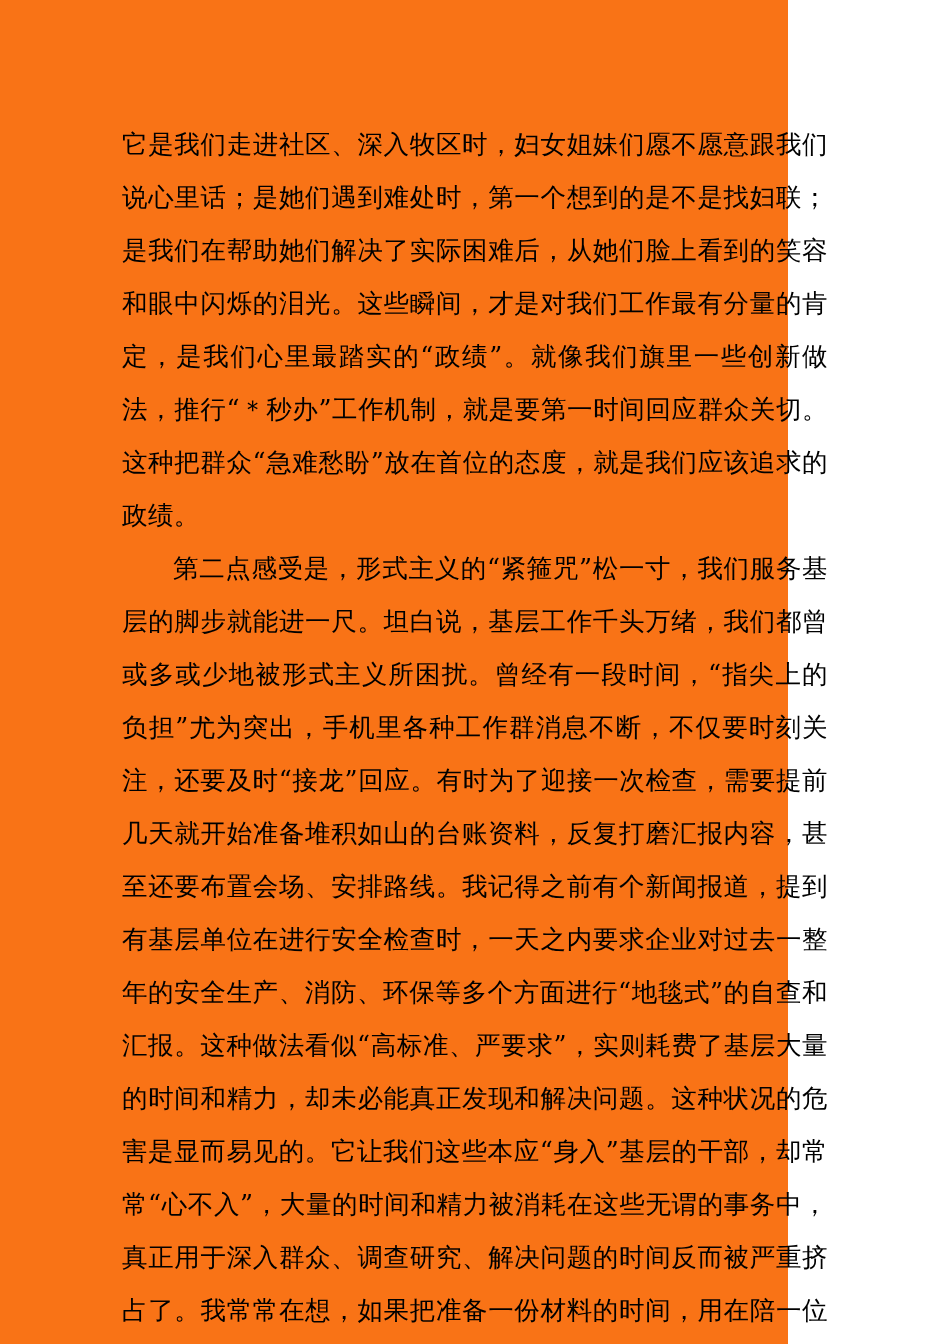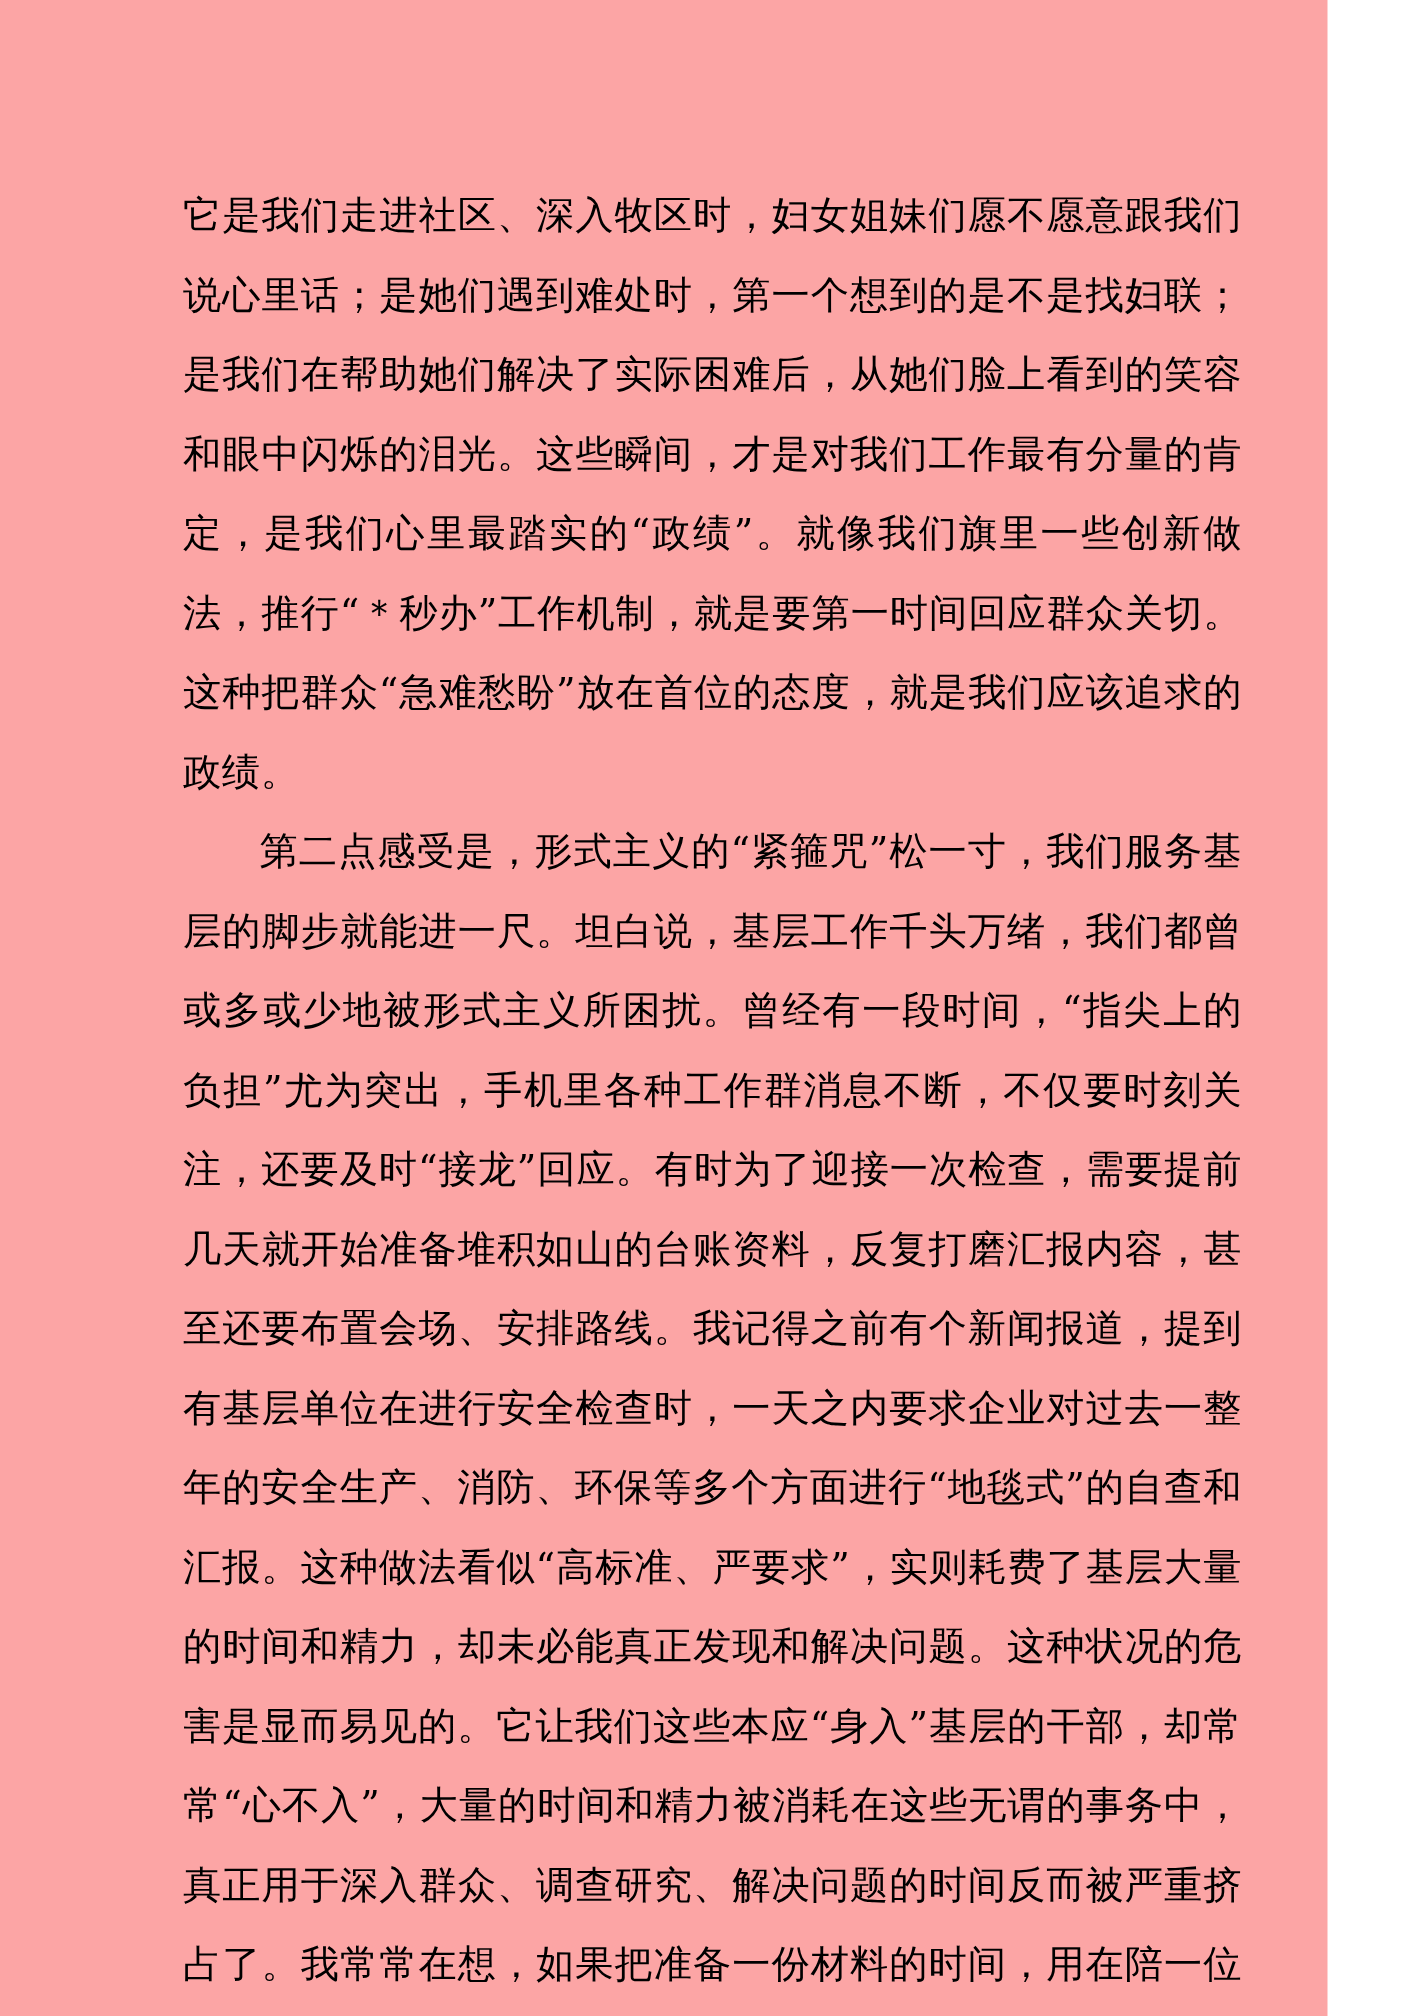--- a/index.html
+++ b/index.html
@@ -9,23 +9,23 @@
   }
   body {
     width: 950px;
     height: 1344px;
     font-family: "DejaVu Serif", "Liberation Serif", serif;
     color: #000000;
     overflow: hidden;
   }
   .page {
     position: relative;
-    width: 885px;
+    width: 788px;
     height: 1344px;
-    background: #fca5a5;
+    background: #f97316;
     box-sizing: border-box;
     padding: 118px 122px 40px 122px;
   }
   .doc-body {
     width: 706px;
   }
   .para {
     margin: 0;
     font-size: 25.5px;
     line-height: 53px;

